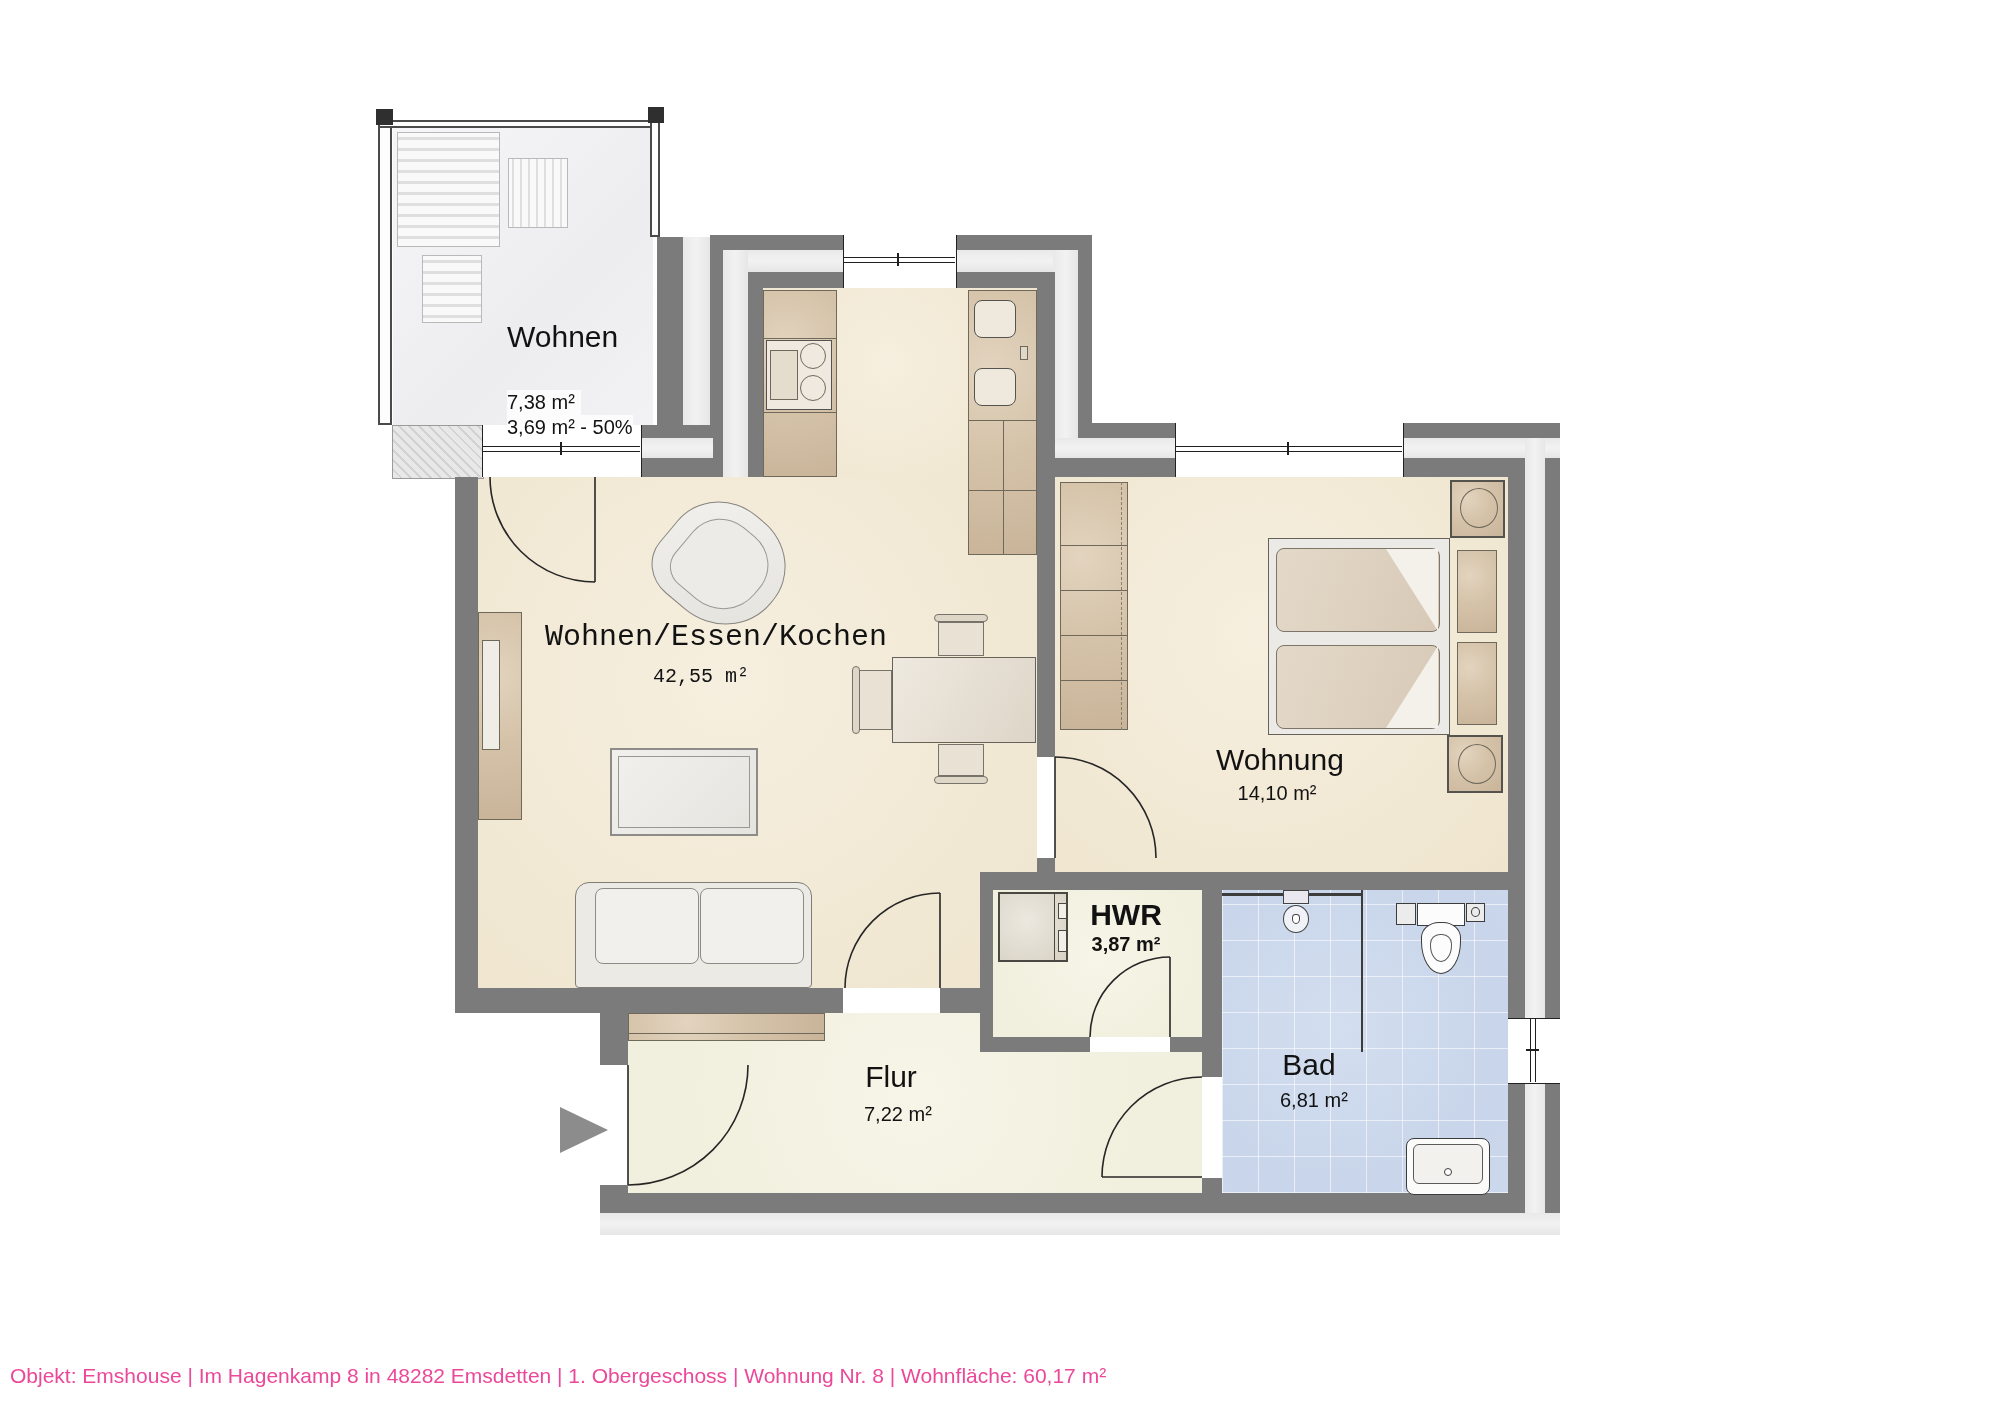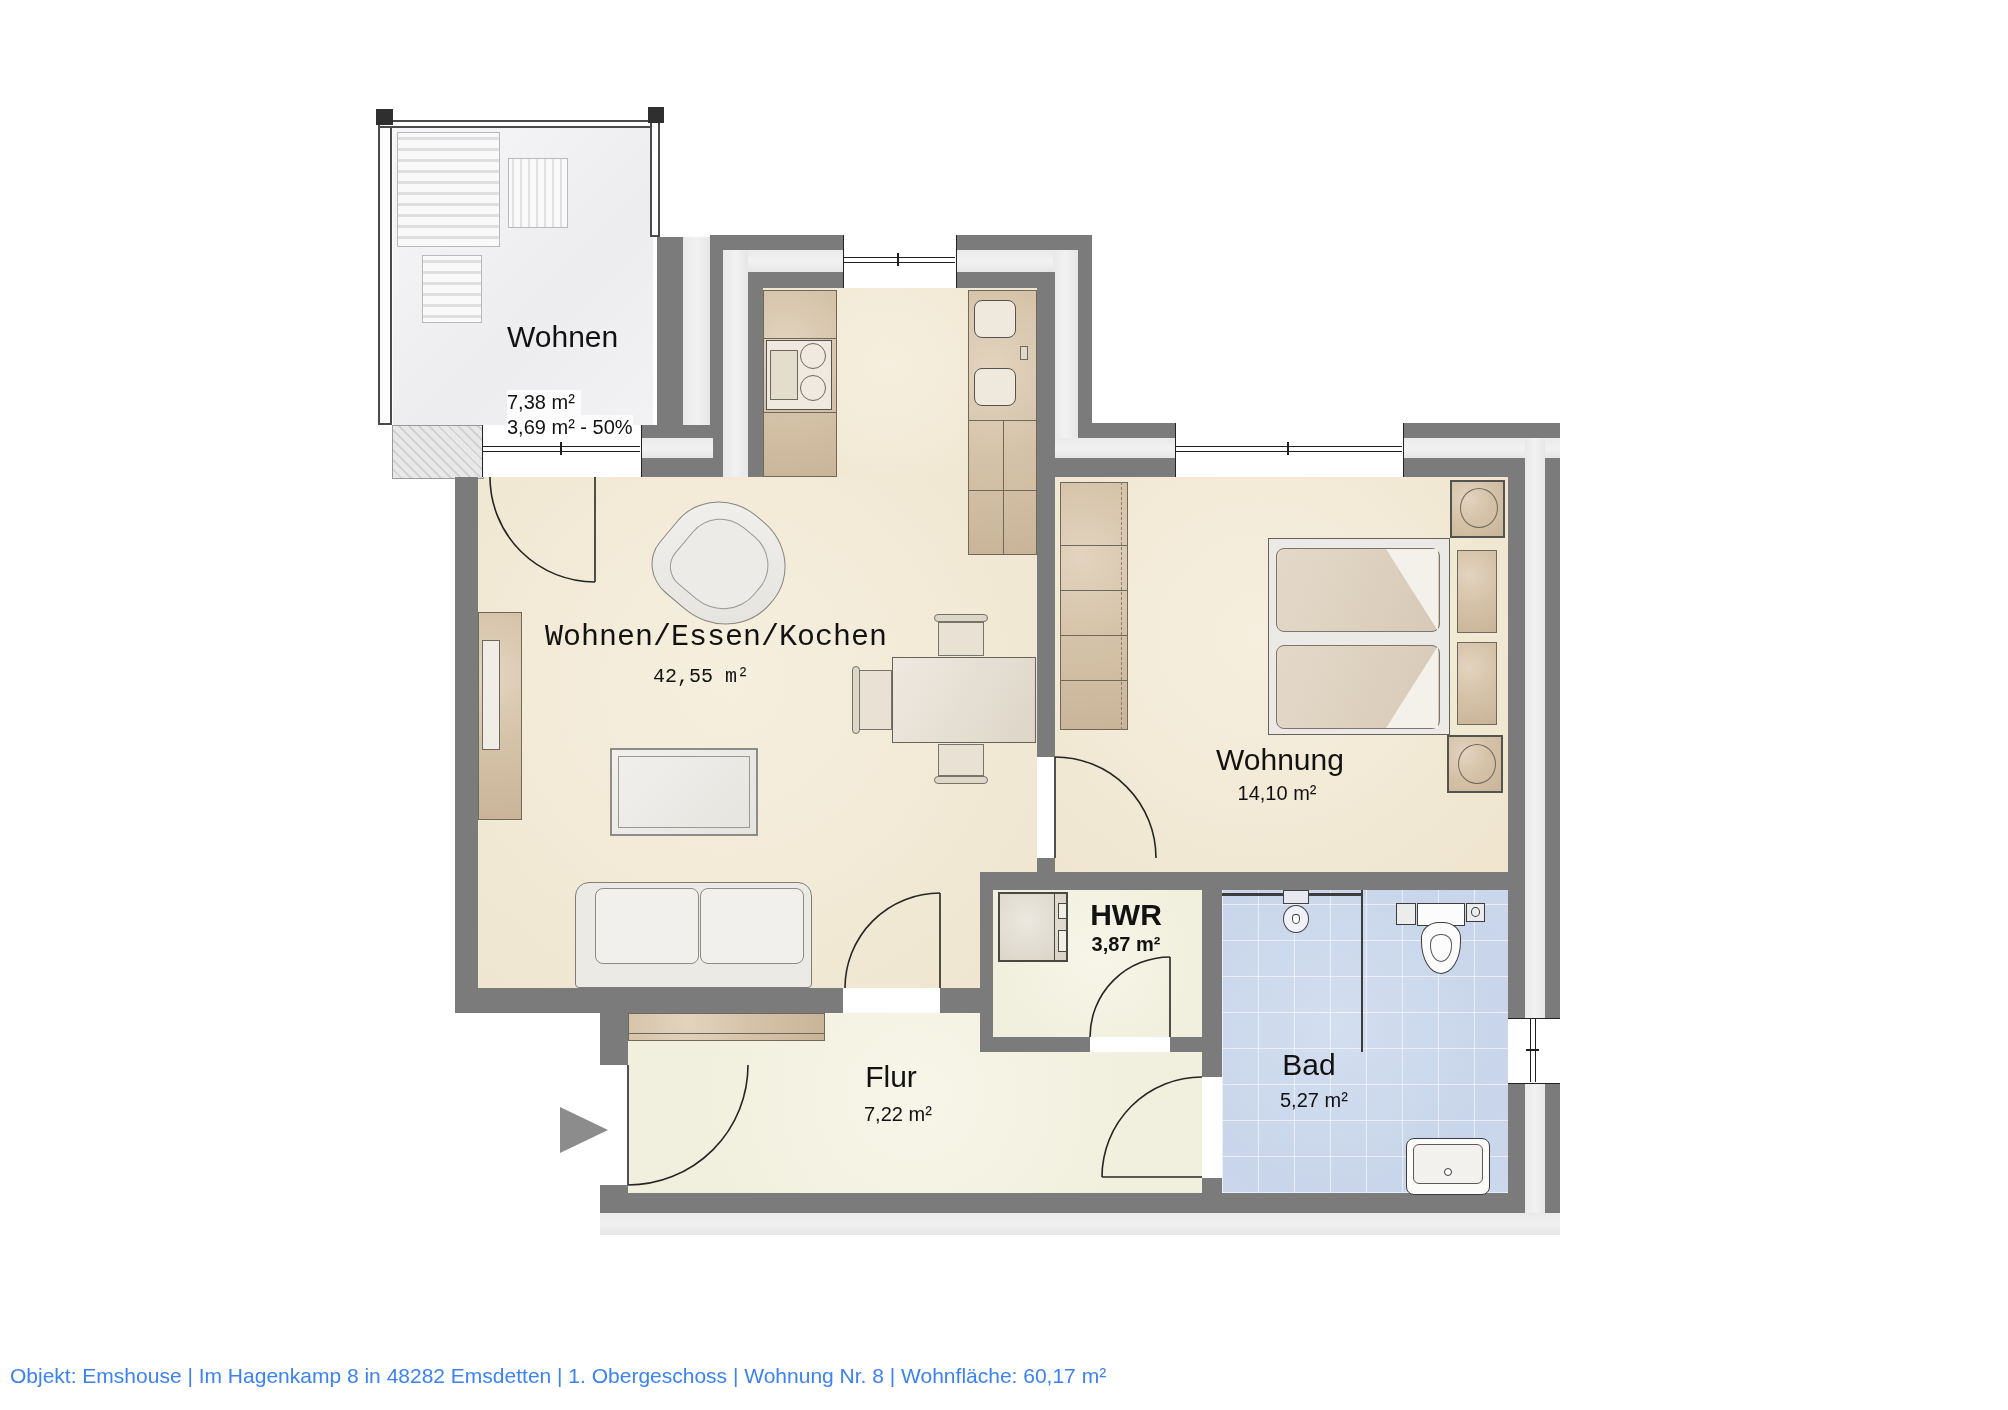--- a/index.html
+++ b/index.html
@@ -26,21 +26,21 @@
   .furn{box-sizing:border-box;}
   .tan{background:radial-gradient(circle at 30% 30%, #e3d4bf 0%, #d5c3a9 45%, #c9b499 100%);border:1px solid #6f695c;}
   .lightf{background:linear-gradient(135deg,#f1f0ed,#e6e4df);border:1px solid #8d8c88;}
   .slats-h{background:repeating-linear-gradient(180deg,#f9f9f9 0 4px,#dfdfdf 4px 7px,#f9f9f9 7px 11px);border:1px solid #b9b9b9;}
   .slats-v{background:repeating-linear-gradient(90deg,#f9f9f9 0 3px,#dfdfdf 3px 5px,#f9f9f9 5px 8px);border:1px solid #b9b9b9;}
   
   .roomlabel{color:#121212;}
   .roomlabel .nm{font-size:30px;line-height:34px;white-space:nowrap;}
   .roomlabel .ar{font-size:20px;line-height:25px;white-space:nowrap;}
   .center{text-align:center;}
-  #footer{left:10px;top:1364px;font-size:21px;color:#3b82f6;white-space:nowrap;}
+  #footer{left:10px;top:1364px;font-size:21px;color:#ec4899;white-space:nowrap;}
   svg{position:absolute;left:0;top:0;}
 </style>
 </head>
 <body>
 
 <div id="canvas">
 
   <div class="abs floor-cream" style="left:478px;top:477px;width:559px;height:511px;"></div>
   <div class="abs floor-cream" style="left:763px;top:288px;width:274px;height:189px;"></div>
   <div class="abs floor-pale" style="left:628px;top:1013px;width:574px;height:180px;"></div>
@@ -235,21 +235,21 @@
     <div class="ar" style="margin-top:4px;">14,10 m²</div>
   </div>
 
   <div class="abs roomlabel center" style="left:1086px;top:898px;width:80px;font-weight:bold;">
     <div class="nm">HWR</div>
     <div class="ar">3,87 m²</div>
   </div>
 
   <div class="abs roomlabel center" style="left:1280px;top:1048px;width:58px;">
     <div class="nm">Bad</div>
-    <div class="ar" style="margin-top:6px;white-space:nowrap;">5,27 m²</div>
+    <div class="ar" style="margin-top:6px;white-space:nowrap;">6,81 m²</div>
   </div>
 
   <div class="abs roomlabel center" style="left:864px;top:1060px;width:54px;">
     <div class="nm">Flur</div>
     <div class="ar" style="margin-top:8px;white-space:nowrap;">7,22 m²</div>
   </div>
 
   <div class="abs" id="footer">Objekt: Emshouse | Im Hagenkamp 8 in 48282 Emsdetten | 1. Obergeschoss | Wohnung Nr. 8 | Wohnfläche: 60,17 m²</div>
 
 </div>

